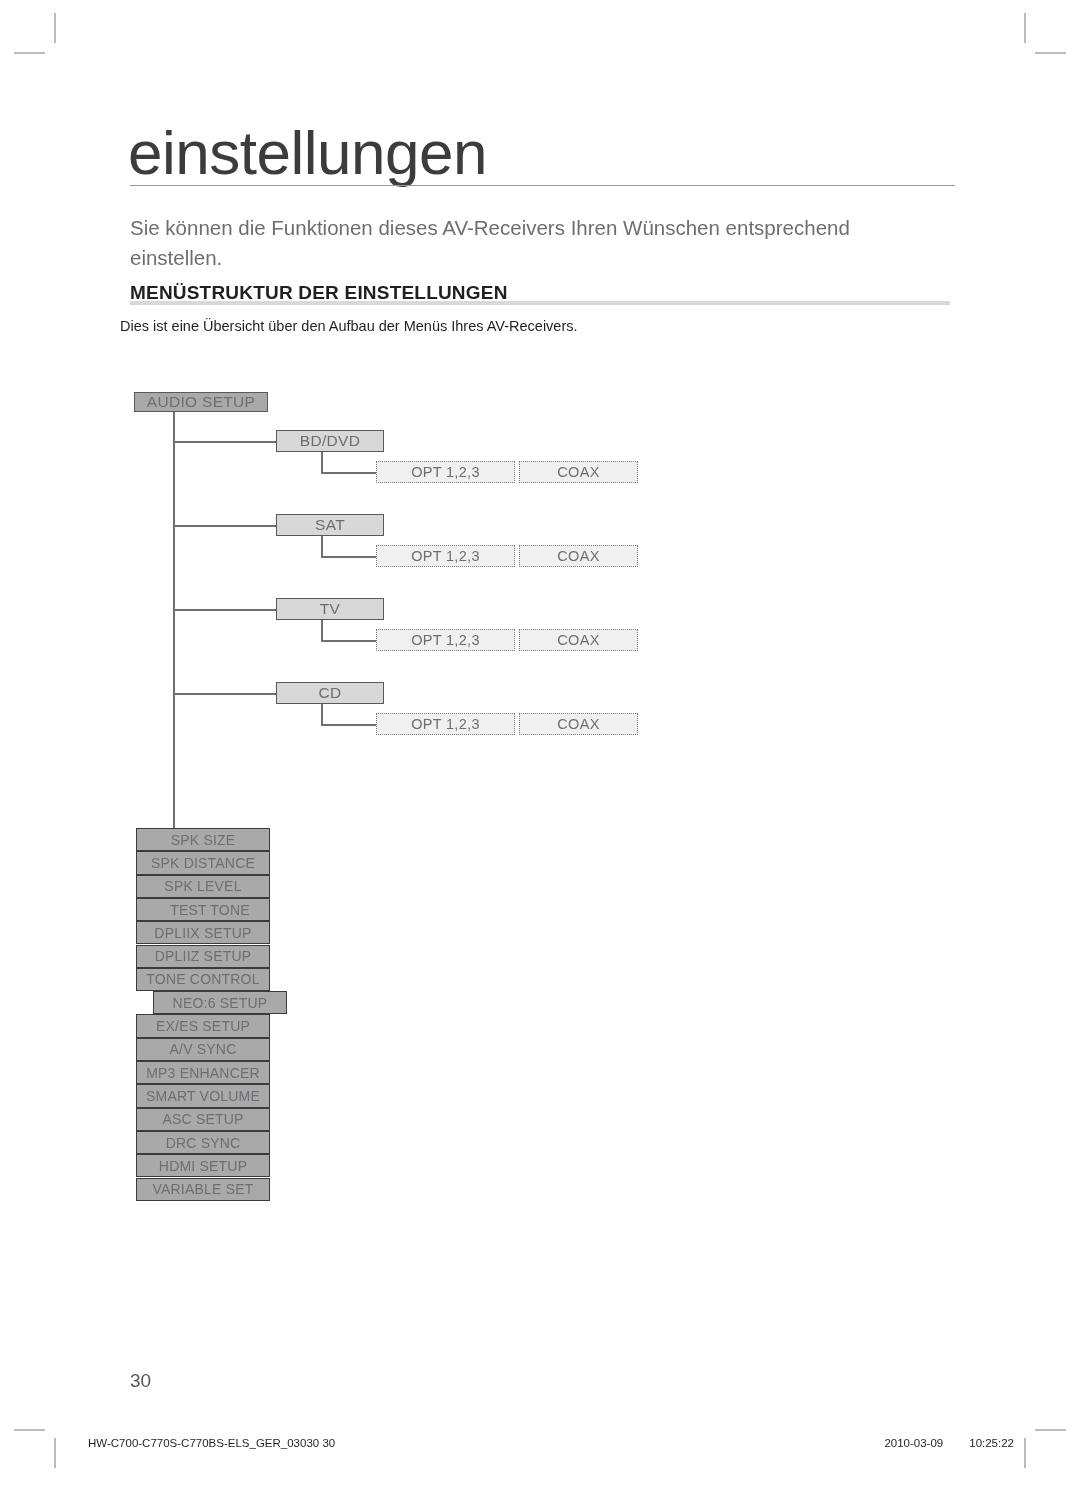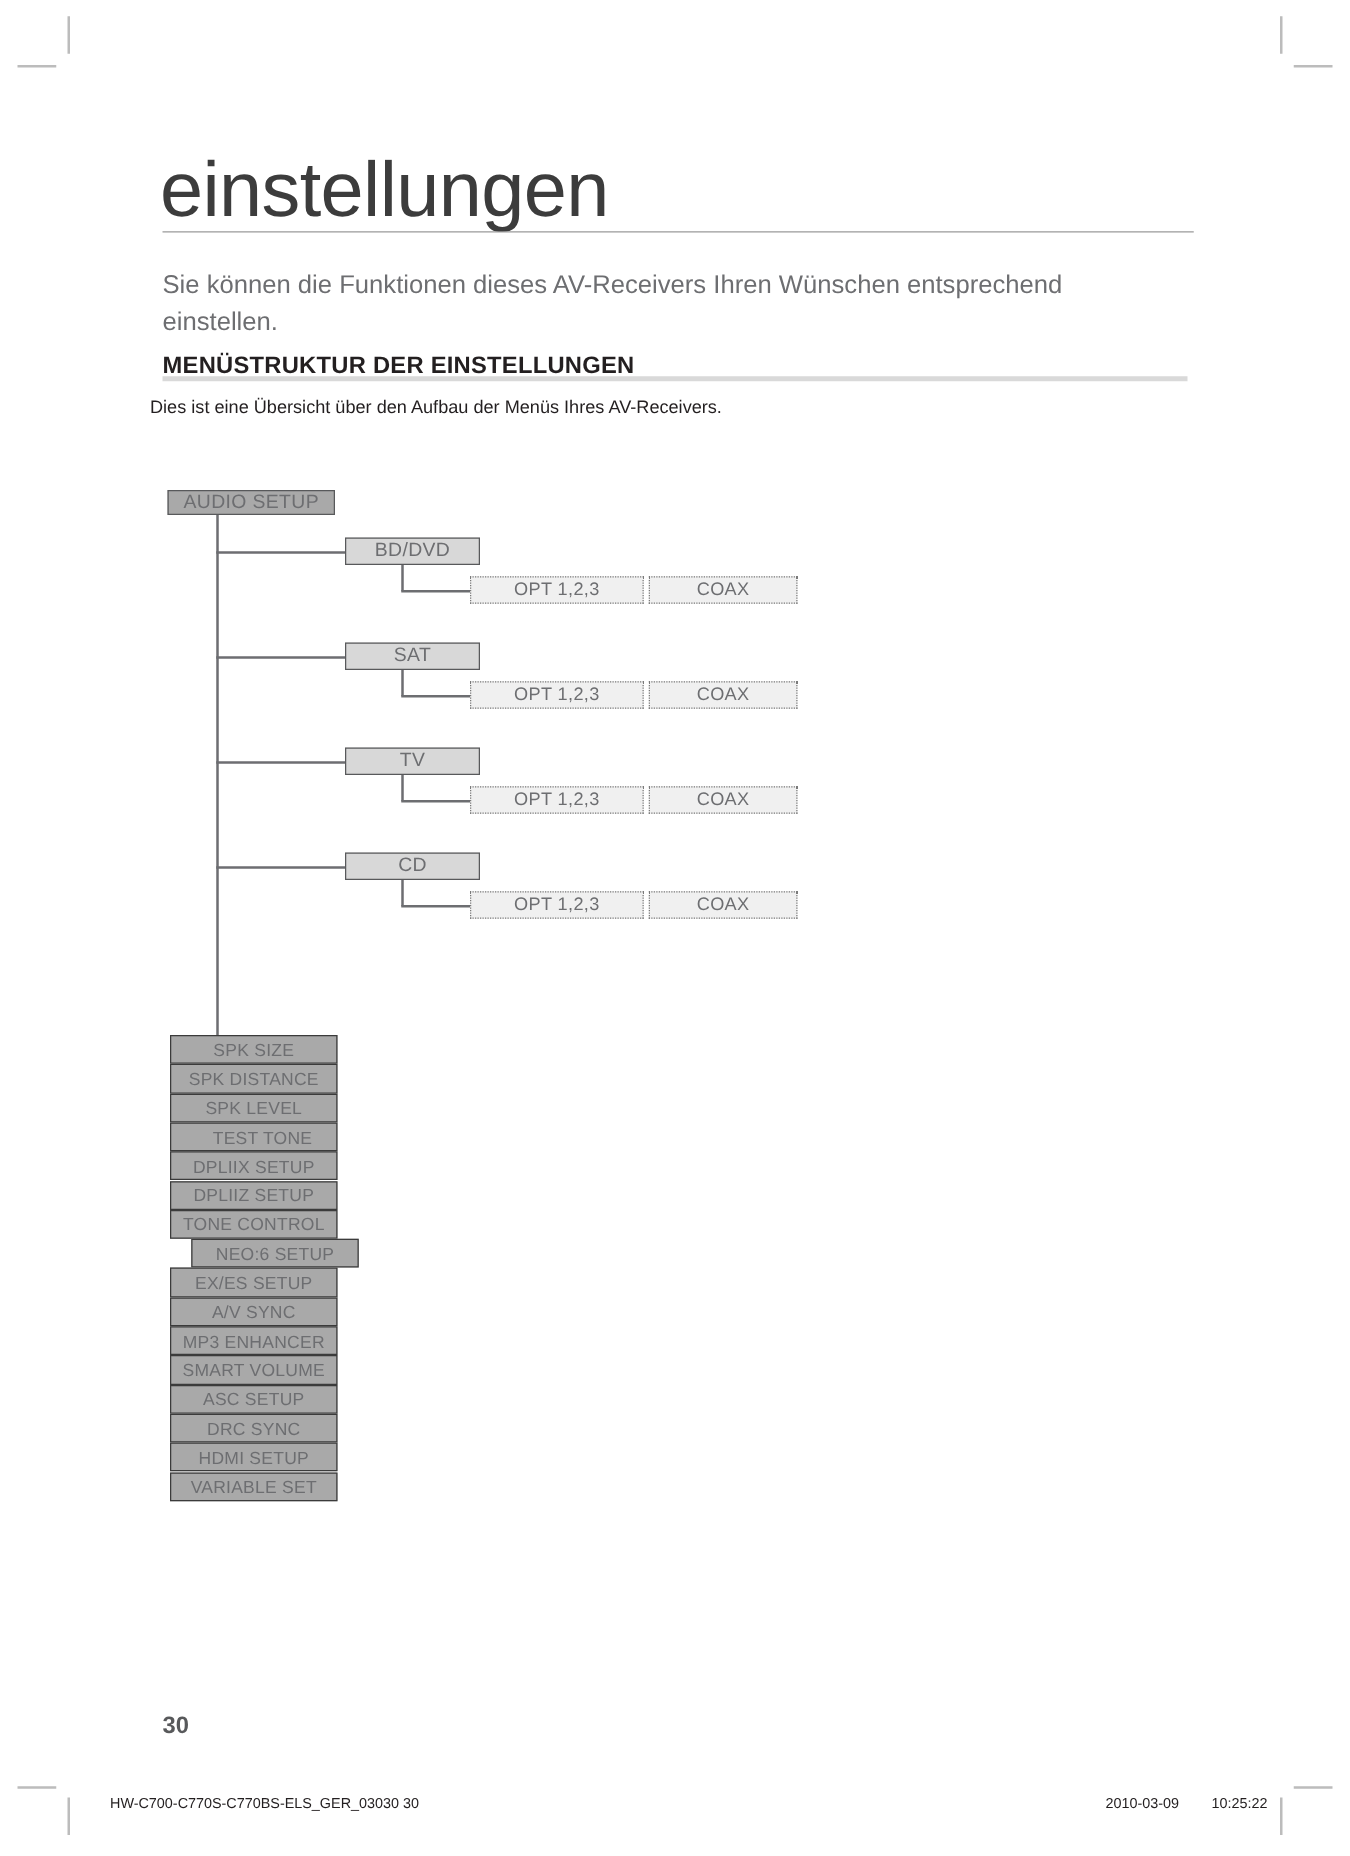--- a/index.html
+++ b/index.html
@@ -136,21 +136,21 @@
   }
   .line.v { width: 1.5px; }
   .line.h { height: 1.5px; }
 
   
   #page-number {
     position: absolute;
     left: 130px;
     top: 1370px;
     font-size: 19px;
-    font-weight: bold;
+    font-weight: normal;
     color: #58595b;
   }
   #footer-left {
     position: absolute;
     left: 88px;
     top: 1437px;
     font-size: 11.5px;
     color: #231f20;
     white-space: nowrap;
   }

